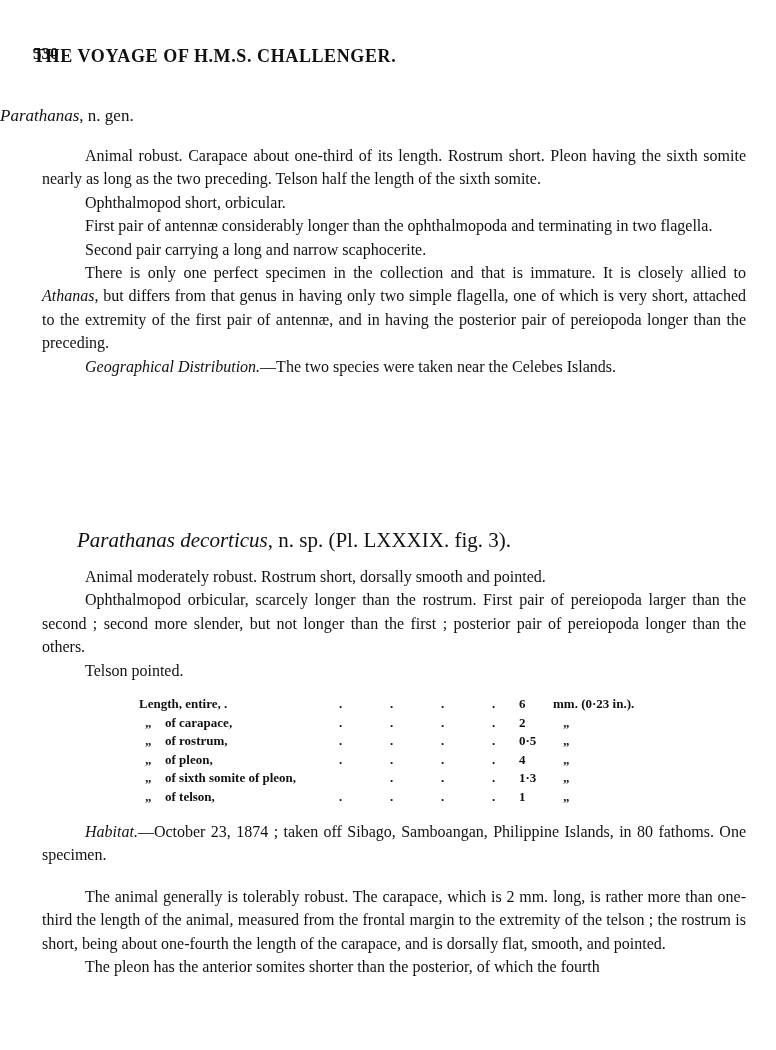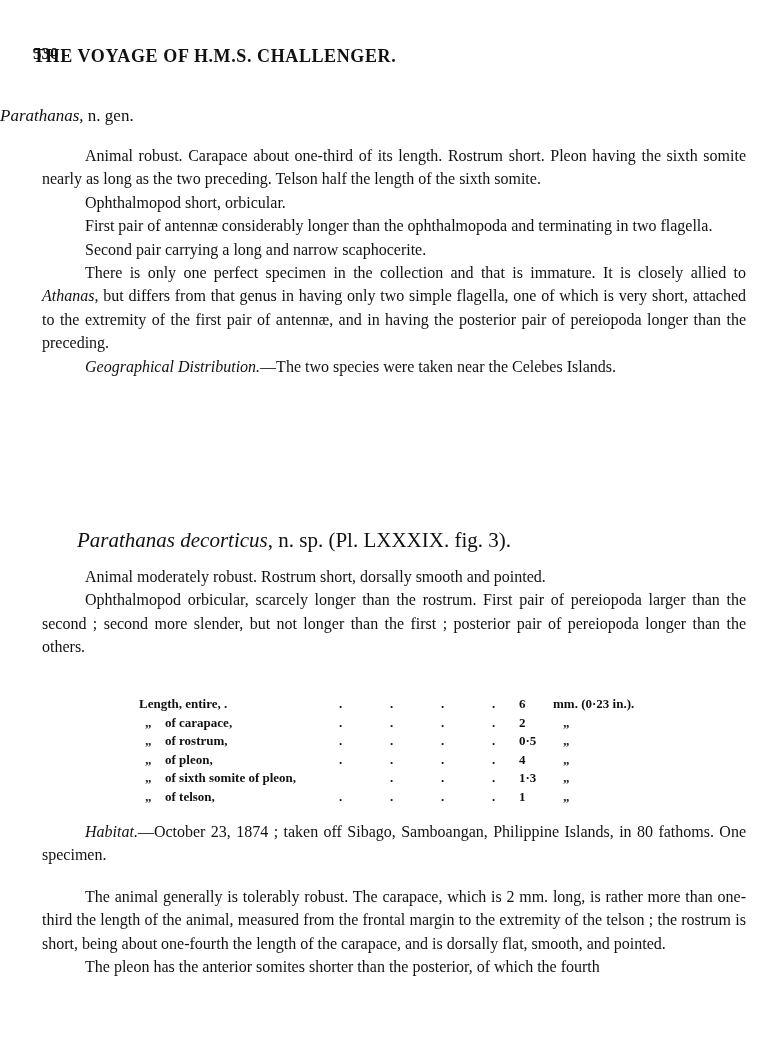--- a/index.html
+++ b/index.html
@@ -47,20 +47,21 @@
     <p>Second pair carrying a long and narrow scaphocerite.</p>
     <p><span>There is only one perfect specimen in the collection and that is immature.  It is closely allied to </span><i>Athanas</i><span>, but differs from that genus in having only two simple flagella, one of which is very short, attached to the extremity of the first pair of antennæ, and in having the posterior pair of pereiopoda longer than the preceding.</span></p>
     <p><i>Geographical Distribution.</i><span>—The two species were taken near the Celebes Islands.</span></p>
   </div>
 
   <div class="species-title"><i>Parathanas decorticus</i><span>, n. sp. (Pl. LXXXIX. fig. 3).</span></div>
 
   <div class="body" style="top:565px;">
     <p>Animal moderately robust.   Rostrum short, dorsally smooth and pointed.</p>
     <p>Ophthalmopod orbicular, scarcely longer than the rostrum.   First pair of pereiopoda larger than the second ; second more slender, but not longer than the first ; posterior pair of pereiopoda longer than the others.</p>
+    <p>Telson pointed.</p>
   </div>
 
   <table class="measure-table">
     <tbody>
         <tr>
       <td colspan="2" class="mt-label">Length, entire,  .</td>
       <td class="mt-dots dots-row"><span>.</span><span>.</span><span>.</span><span>.</span></td>
       <td class="mt-val">6</td>
       <td class="mt-unit">mm. (0·23 in.).</td>
     </tr>

